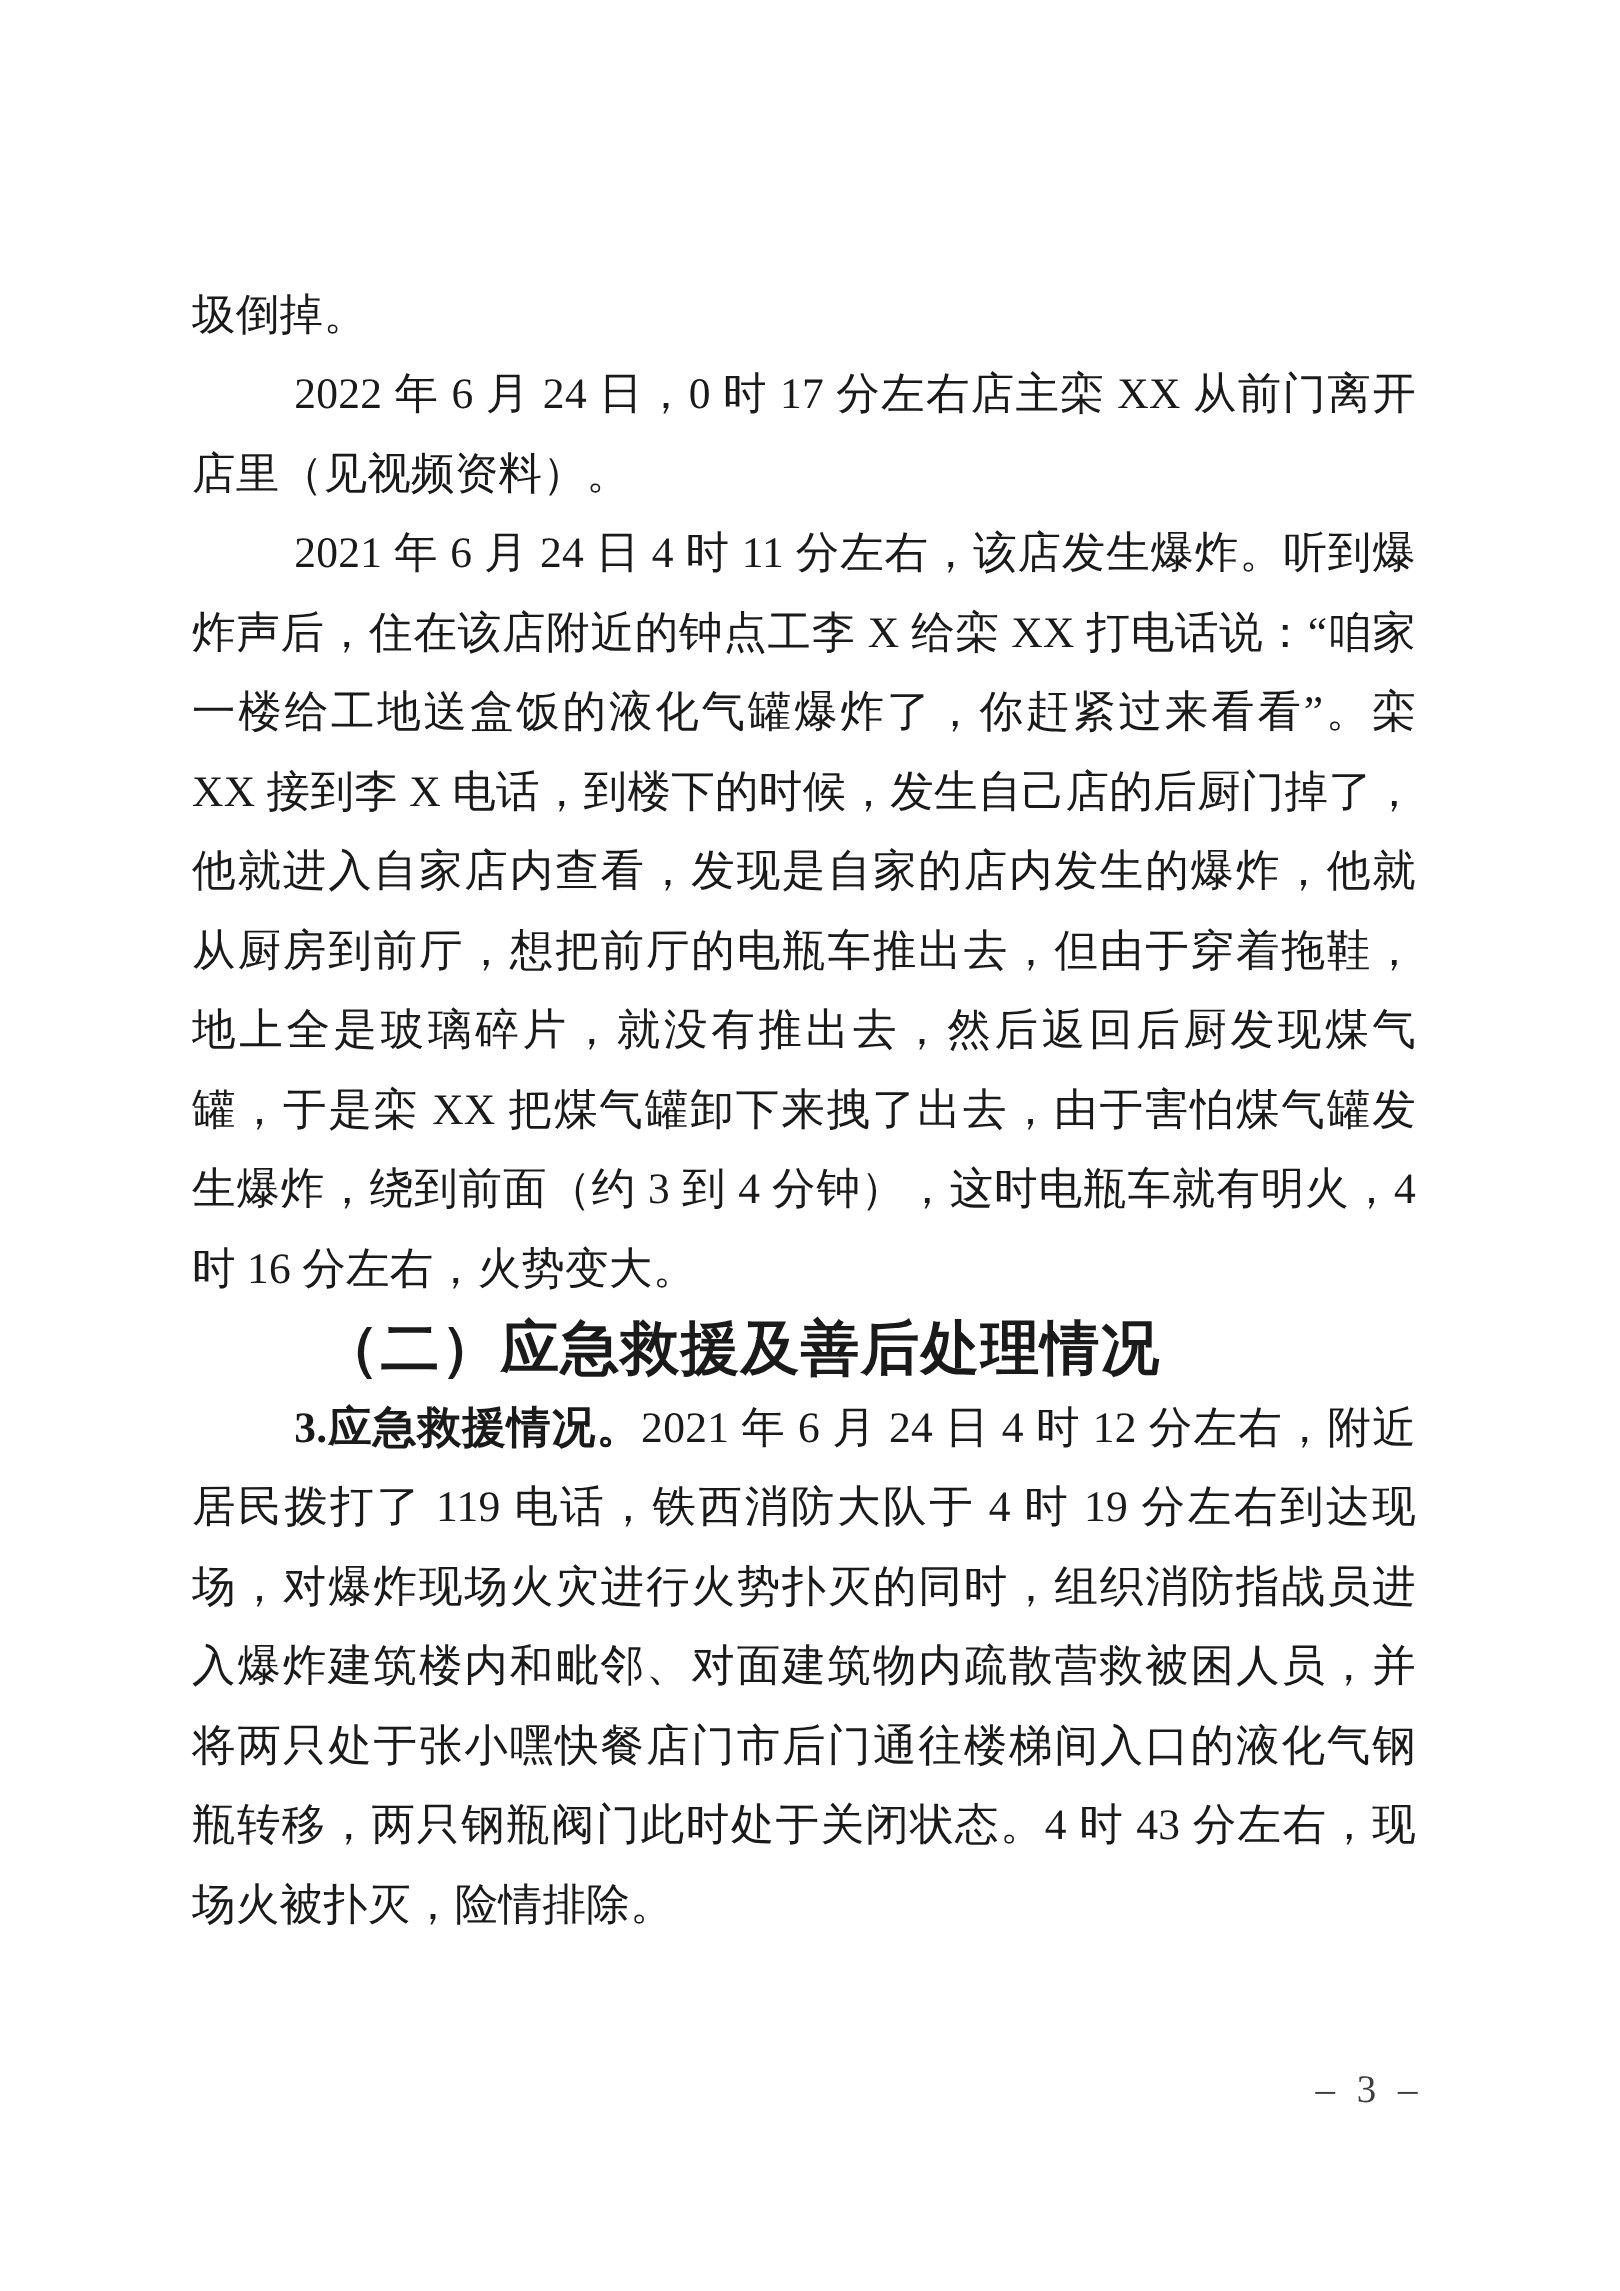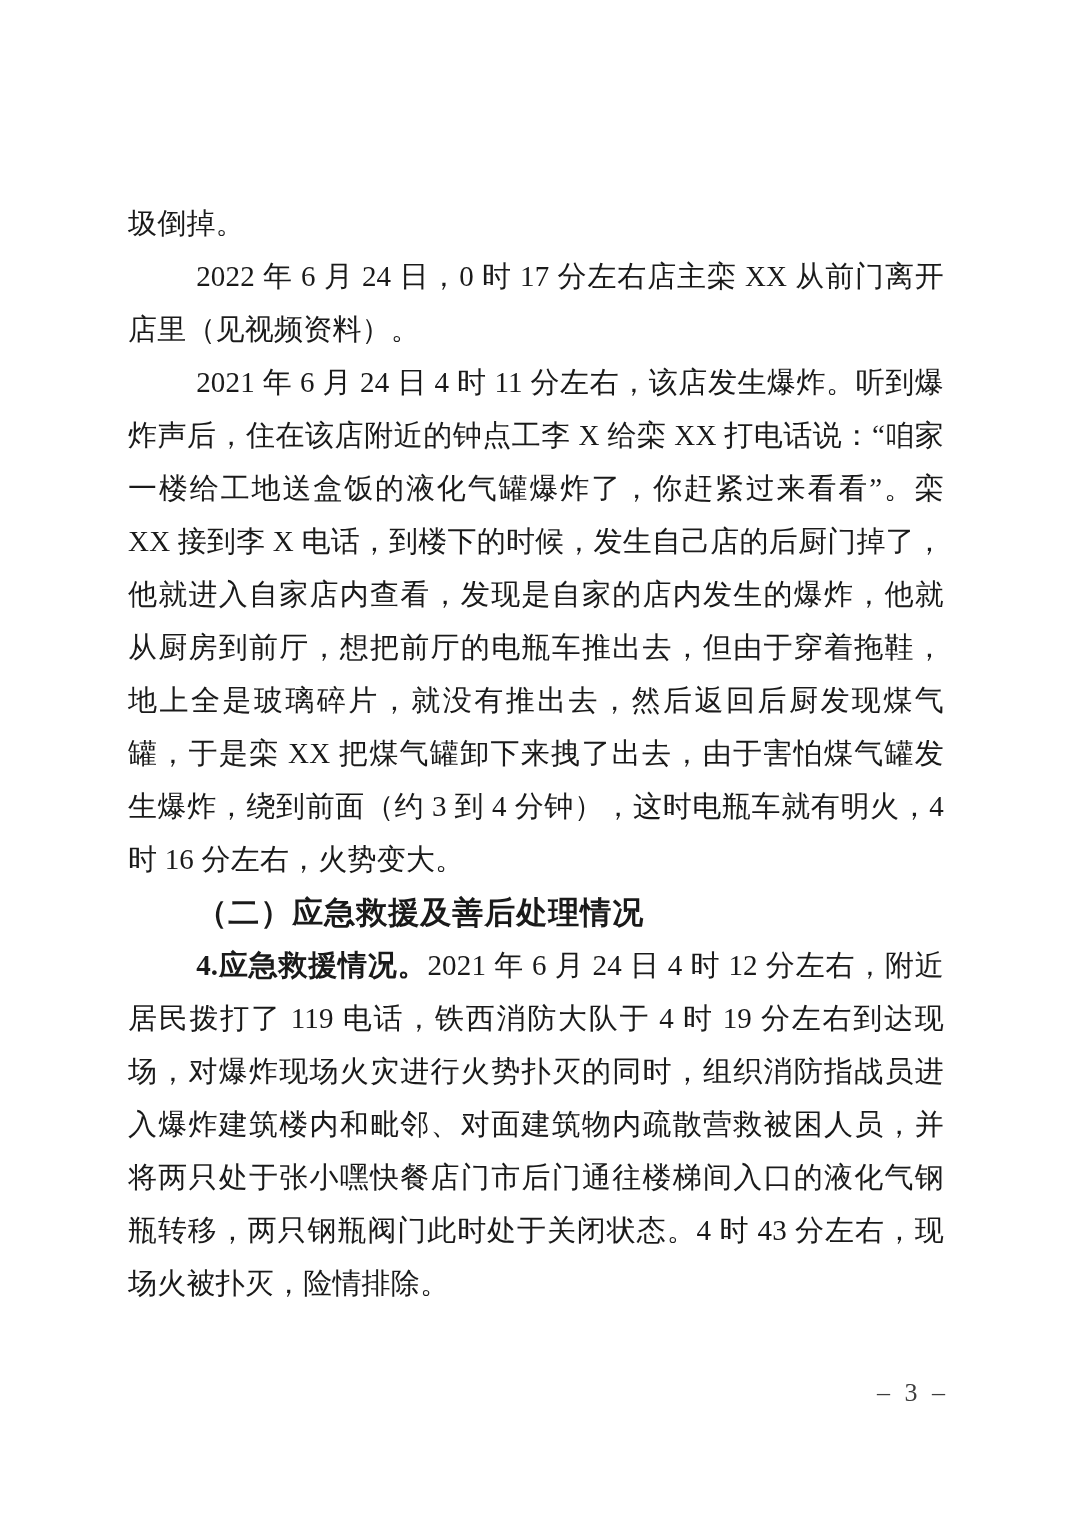--- a/index.html
+++ b/index.html
@@ -12,38 +12,38 @@
     width: 1080px;
     height: 1527px;
     background: #ffffff;
     overflow: hidden;
     font-family: "Liberation Serif", "DejaVu Serif", serif;
     color: #1a1a1a;
   }
   .doc-body {
     position: absolute;
     left: 128px;
-    top: 197px;
+    top: 184px;
     width: 816px;
     font-size: 29px;
     line-height: 53px;
     text-align: justify;
     text-justify: inter-ideograph;
     letter-spacing: 0.2px;
   }
   .para {
     margin: 0;
     text-indent: 2.35em;
   }
   .para.no-indent {
     text-indent: 0;
   }
   .para.heading {
     font-weight: bold;
-    font-size: 31px;
+    font-size: 39px;
     line-height: 53px;
     text-indent: 2.2em;
     letter-spacing: 1px;
   }
   .bold-lead {
     font-weight: bold;
   }
   .page-footer {
     position: absolute;
     top: 1378px;
@@ -63,21 +63,21 @@
   <div class="doc-body">
 
     <p class="para no-indent">圾倒掉。</p>
 
     <p class="para">2022 年 6 月 24 日，0 时 17 分左右店主栾 XX 从前门离开店里（见视频资料）。</p>
 
     <p class="para">2021 年 6 月 24 日 4 时 11 分左右，该店发生爆炸。听到爆炸声后，住在该店附近的钟点工李 X 给栾 XX 打电话说：“咱家一楼给工地送盒饭的液化气罐爆炸了，你赶紧过来看看”。栾 XX 接到李 X 电话，到楼下的时候，发生自己店的后厨门掉了，他就进入自家店内查看，发现是自家的店内发生的爆炸，他就从厨房到前厅，想把前厅的电瓶车推出去，但由于穿着拖鞋，地上全是玻璃碎片，就没有推出去，然后返回后厨发现煤气罐，于是栾 XX 把煤气罐卸下来拽了出去，由于害怕煤气罐发生爆炸，绕到前面（约 3 到 4 分钟），这时电瓶车就有明火，4 时 16 分左右，火势变大。</p>
 
     <p class="para heading">（二）应急救援及善后处理情况</p>
 
-    <p class="para"><span class="bold-lead">4.应急救援情况。</span><span>2021 年 6 月 24 日 4 时 12 分左右，附近居民拨打了 119 电话，铁西消防大队于 4 时 19 分左右到达现场，对爆炸现场火灾进行火势扑灭的同时，组织消防指战员进入爆炸建筑楼内和毗邻、对面建筑物内疏散营救被困人员，并将两只处于张小嘿快餐店门市后门通往楼梯间入口的液化气钢瓶转移，两只钢瓶阀门此时处于关闭状态。4 时 43 分左右，现场火被扑灭，险情排除。</span></p>
+    <p class="para"><span class="bold-lead">3.应急救援情况。</span><span>2021 年 6 月 24 日 4 时 12 分左右，附近居民拨打了 119 电话，铁西消防大队于 4 时 19 分左右到达现场，对爆炸现场火灾进行火势扑灭的同时，组织消防指战员进入爆炸建筑楼内和毗邻、对面建筑物内疏散营救被困人员，并将两只处于张小嘿快餐店门市后门通往楼梯间入口的液化气钢瓶转移，两只钢瓶阀门此时处于关闭状态。4 时 43 分左右，现场火被扑灭，险情排除。</span></p>
 
   </div>
 
   <div class="page-footer">
     <span>– 3 –</span>
   </div>
 
 </div>
 
 </body></html>

